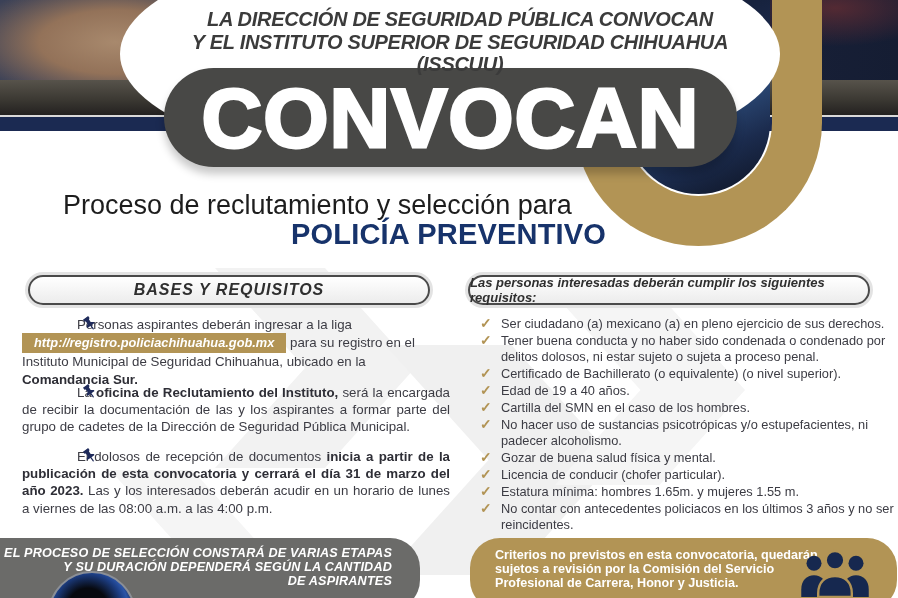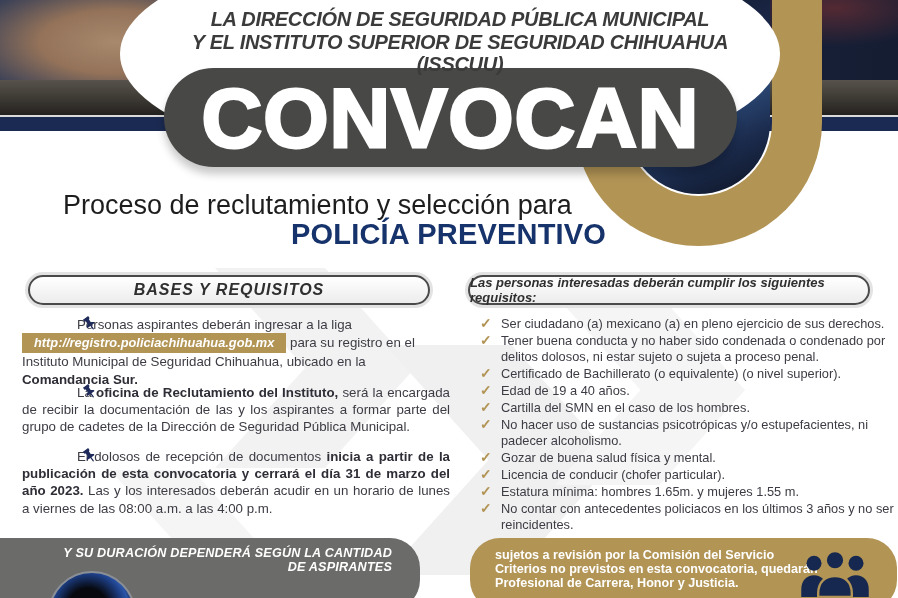--- a/index.html
+++ b/index.html
@@ -129,21 +129,21 @@
 
   <div class="photo-strip"></div>
   <div class="bar-gray"></div>
   <div class="bar-navy"></div>
 
   <div class="ring-photo"></div>
   <div class="gold-ring"></div>
 
   <div class="white-oval"></div>
   <div class="org-lines">
-    <div>LA DIRECCIÓN DE SEGURIDAD PÚBLICA MUNICIPAL</div>
+    <div>LA DIRECCIÓN DE SEGURIDAD PÚBLICA CONVOCAN</div>
     <div>Y EL INSTITUTO SUPERIOR DE SEGURIDAD CHIHUAHUA (ISSCUU)</div>
   </div>
 
   <div class="convocan-pill">
     <span class="convocan-text">CONVOCAN</span>
   </div>
 
   <div class="intro-1">Proceso de reclutamiento y selección para</div>
   <div class="intro-2">POLICÍA PREVENTIVO</div>
 
@@ -182,30 +182,31 @@
     <li><span class="check">✓</span><span>Cartilla del SMN en el caso de los hombres.</span></li>
     <li><span class="check">✓</span><span>No hacer uso de sustancias psicotrópicas y/o estupefacientes, ni padecer alcoholismo.</span></li>
     <li><span class="check">✓</span><span>Gozar de buena salud física y mental.</span></li>
     <li><span class="check">✓</span><span>Licencia de conducir (chofer particular).</span></li>
     <li><span class="check">✓</span><span>Estatura mínima: hombres 1.65m. y mujeres 1.55 m.</span></li>
     <li><span class="check">✓</span><span>No contar con antecedentes policiacos en los últimos 3 años y no ser reincidentes.</span></li>
   </ul>
 
   <div class="gray-banner">
     <div class="txt">
+      <div><span class="w600">EL PROCESO DE SELECCIÓN </span><span class="w800">CONSTARÁ DE VARIAS ETAPAS</span></div>
       <div class="w800">Y SU DURACIÓN DEPENDERÁ SEGÚN LA CANTIDAD</div>
       <div class="w800">DE ASPIRANTES</div>
     </div>
   </div>
   <div class="badge-circle"></div>
 
   <div class="gold-banner">
     <div class="txt">
+      <div>Criterios no previstos en esta convocatoria, quedarán</div>
       <div>sujetos a revisión por la Comisión del Servicio</div>
-      <div>Criterios no previstos en esta convocatoria, quedarán</div>
       <div>Profesional de Carrera, Honor y Justicia.</div>
     </div>
     <svg class="people-icon" viewBox="0 0 48 32">
       <g fill="#16284f">
         <circle cx="10" cy="9.5" r="5"></circle>
         <path d="M1.5 27c0-6 3.6-9.5 8.5-9.5s8.5 3.5 8.5 9.5v5H1.5z"></path>
         <circle cx="38" cy="9.5" r="5"></circle>
         <path d="M29.5 27c0-6 3.6-9.5 8.5-9.5s8.5 3.5 8.5 9.5v5H29.5z"></path>
       </g>
       <g fill="#16284f" stroke="#b29455" stroke-width="1.6">

